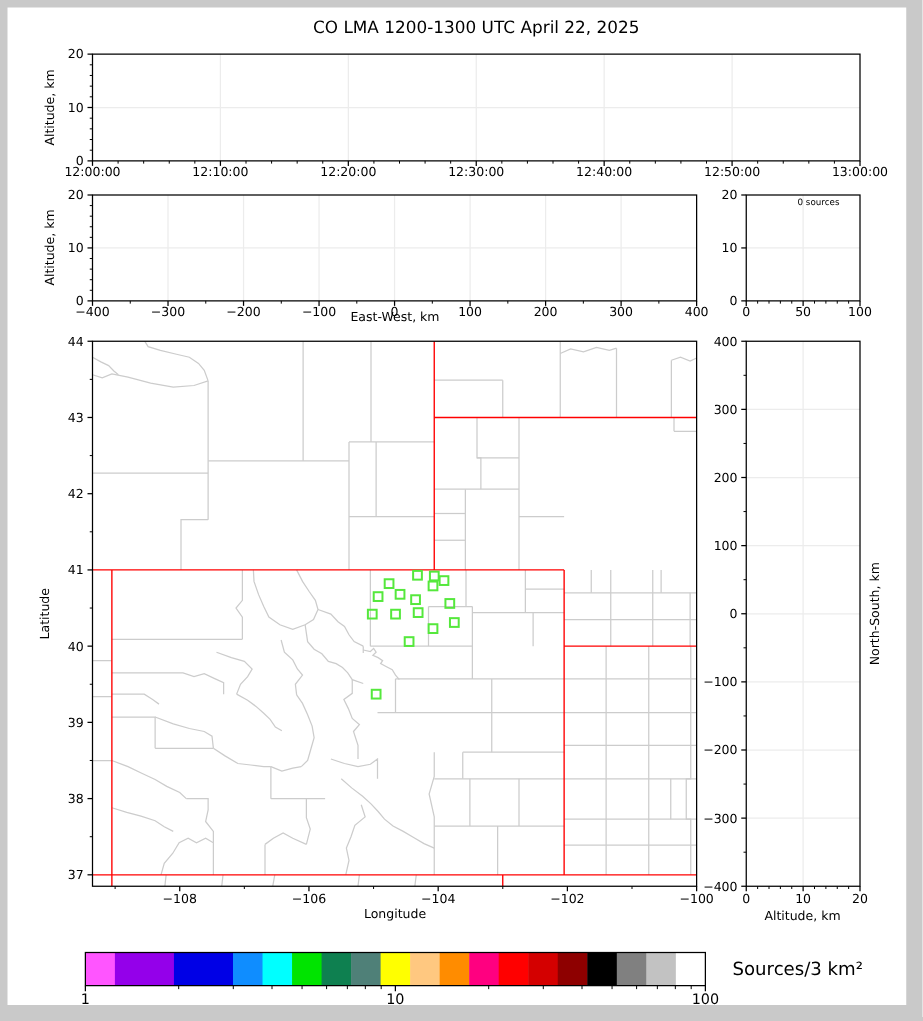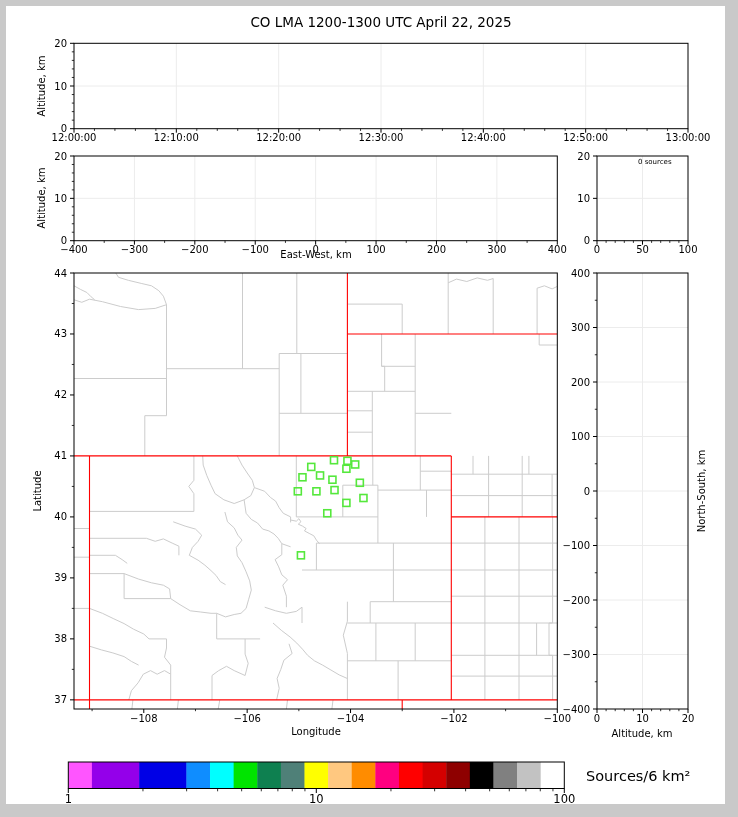--- a/index.html
+++ b/index.html
@@ -446,13 +446,13 @@
 <div class="lbl" style="left:599px;top:158px;font-size:7px;margin-left:39px;">0 sources</div>
 
 <div class="lbl clab" style="left:316px;top:726px;font-size:10px;">Longitude</div>
 
 <div class="lbl vlab" style="left:37px;top:491px;font-size:10px;">Latitude</div>
 
 <div class="lbl clab" style="left:642px;top:728px;font-size:10px;">Altitude, km</div>
 
 <div class="lbl vlab" style="left:701px;top:491px;font-size:10px;">North-South, km</div>
 
-<div class="lbl" style="left:586px;top:768px;font-size:14.5px;">Sources/6 km²</div>
+<div class="lbl" style="left:586px;top:768px;font-size:14.5px;">Sources/3 km²</div>
 
 </body></html>

